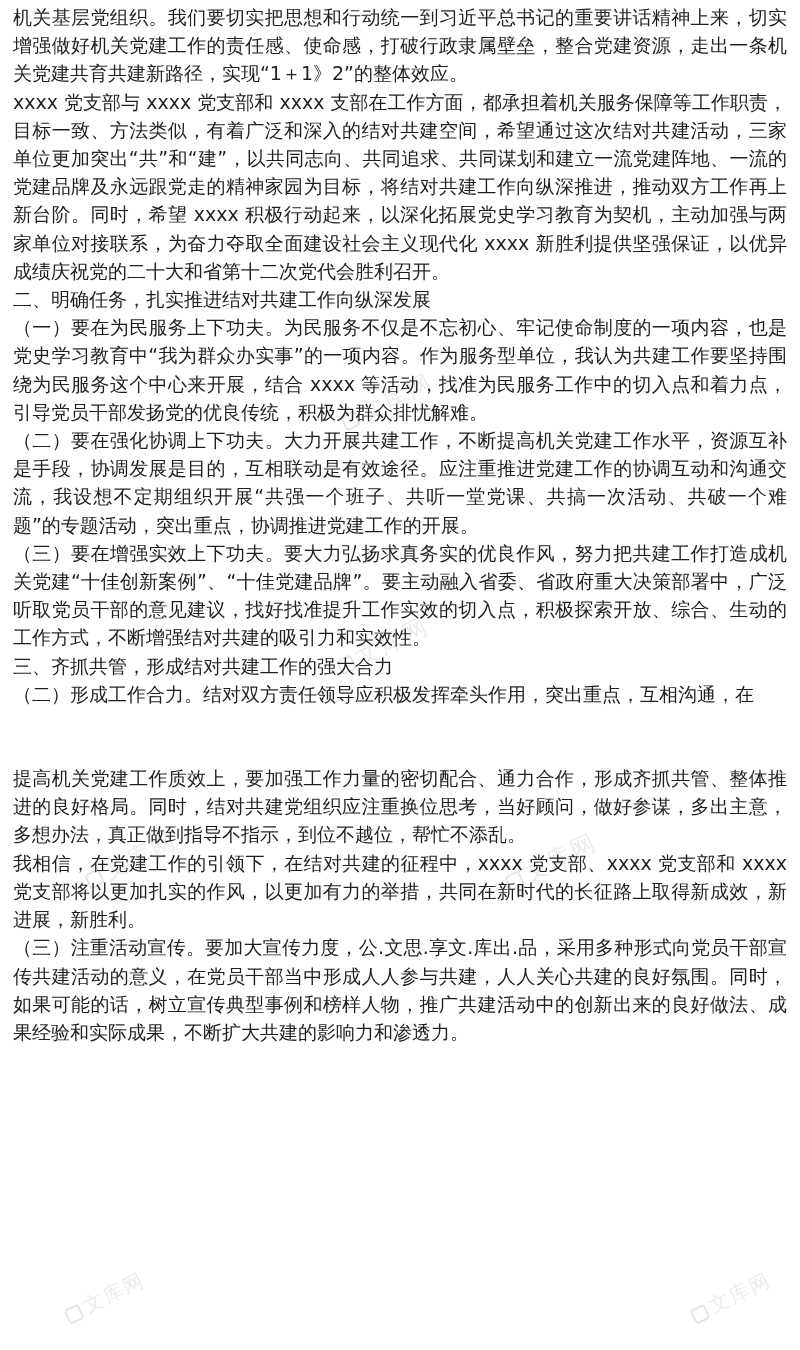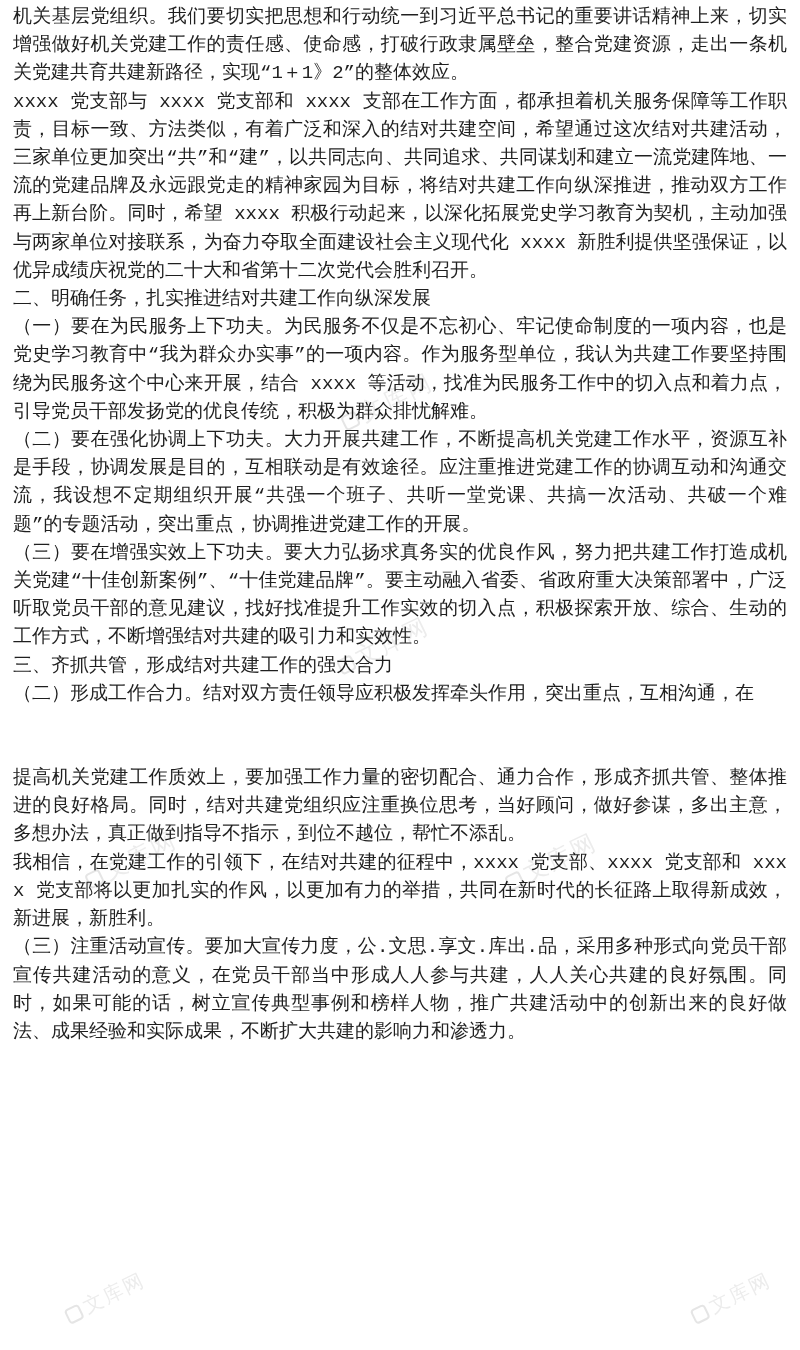--- a/index.html
+++ b/index.html
@@ -13,21 +13,20 @@
   .page {
     position: relative;
     width: 800px;
     height: 1350px;
     background: #ffffff;
     padding: 3px 13px 0 13px;
   }
   .text-block {
     position: relative;
     z-index: 2;
-    font-family: Liberation Mono, monospace;
   }
   .para {
     font-size: 19px;
     line-height: 28.2px;
     color: #1f1f1f;
     text-align: justify;
     text-justify: inter-ideograph;
     word-break: break-all;
     overflow-wrap: break-word;
   }

